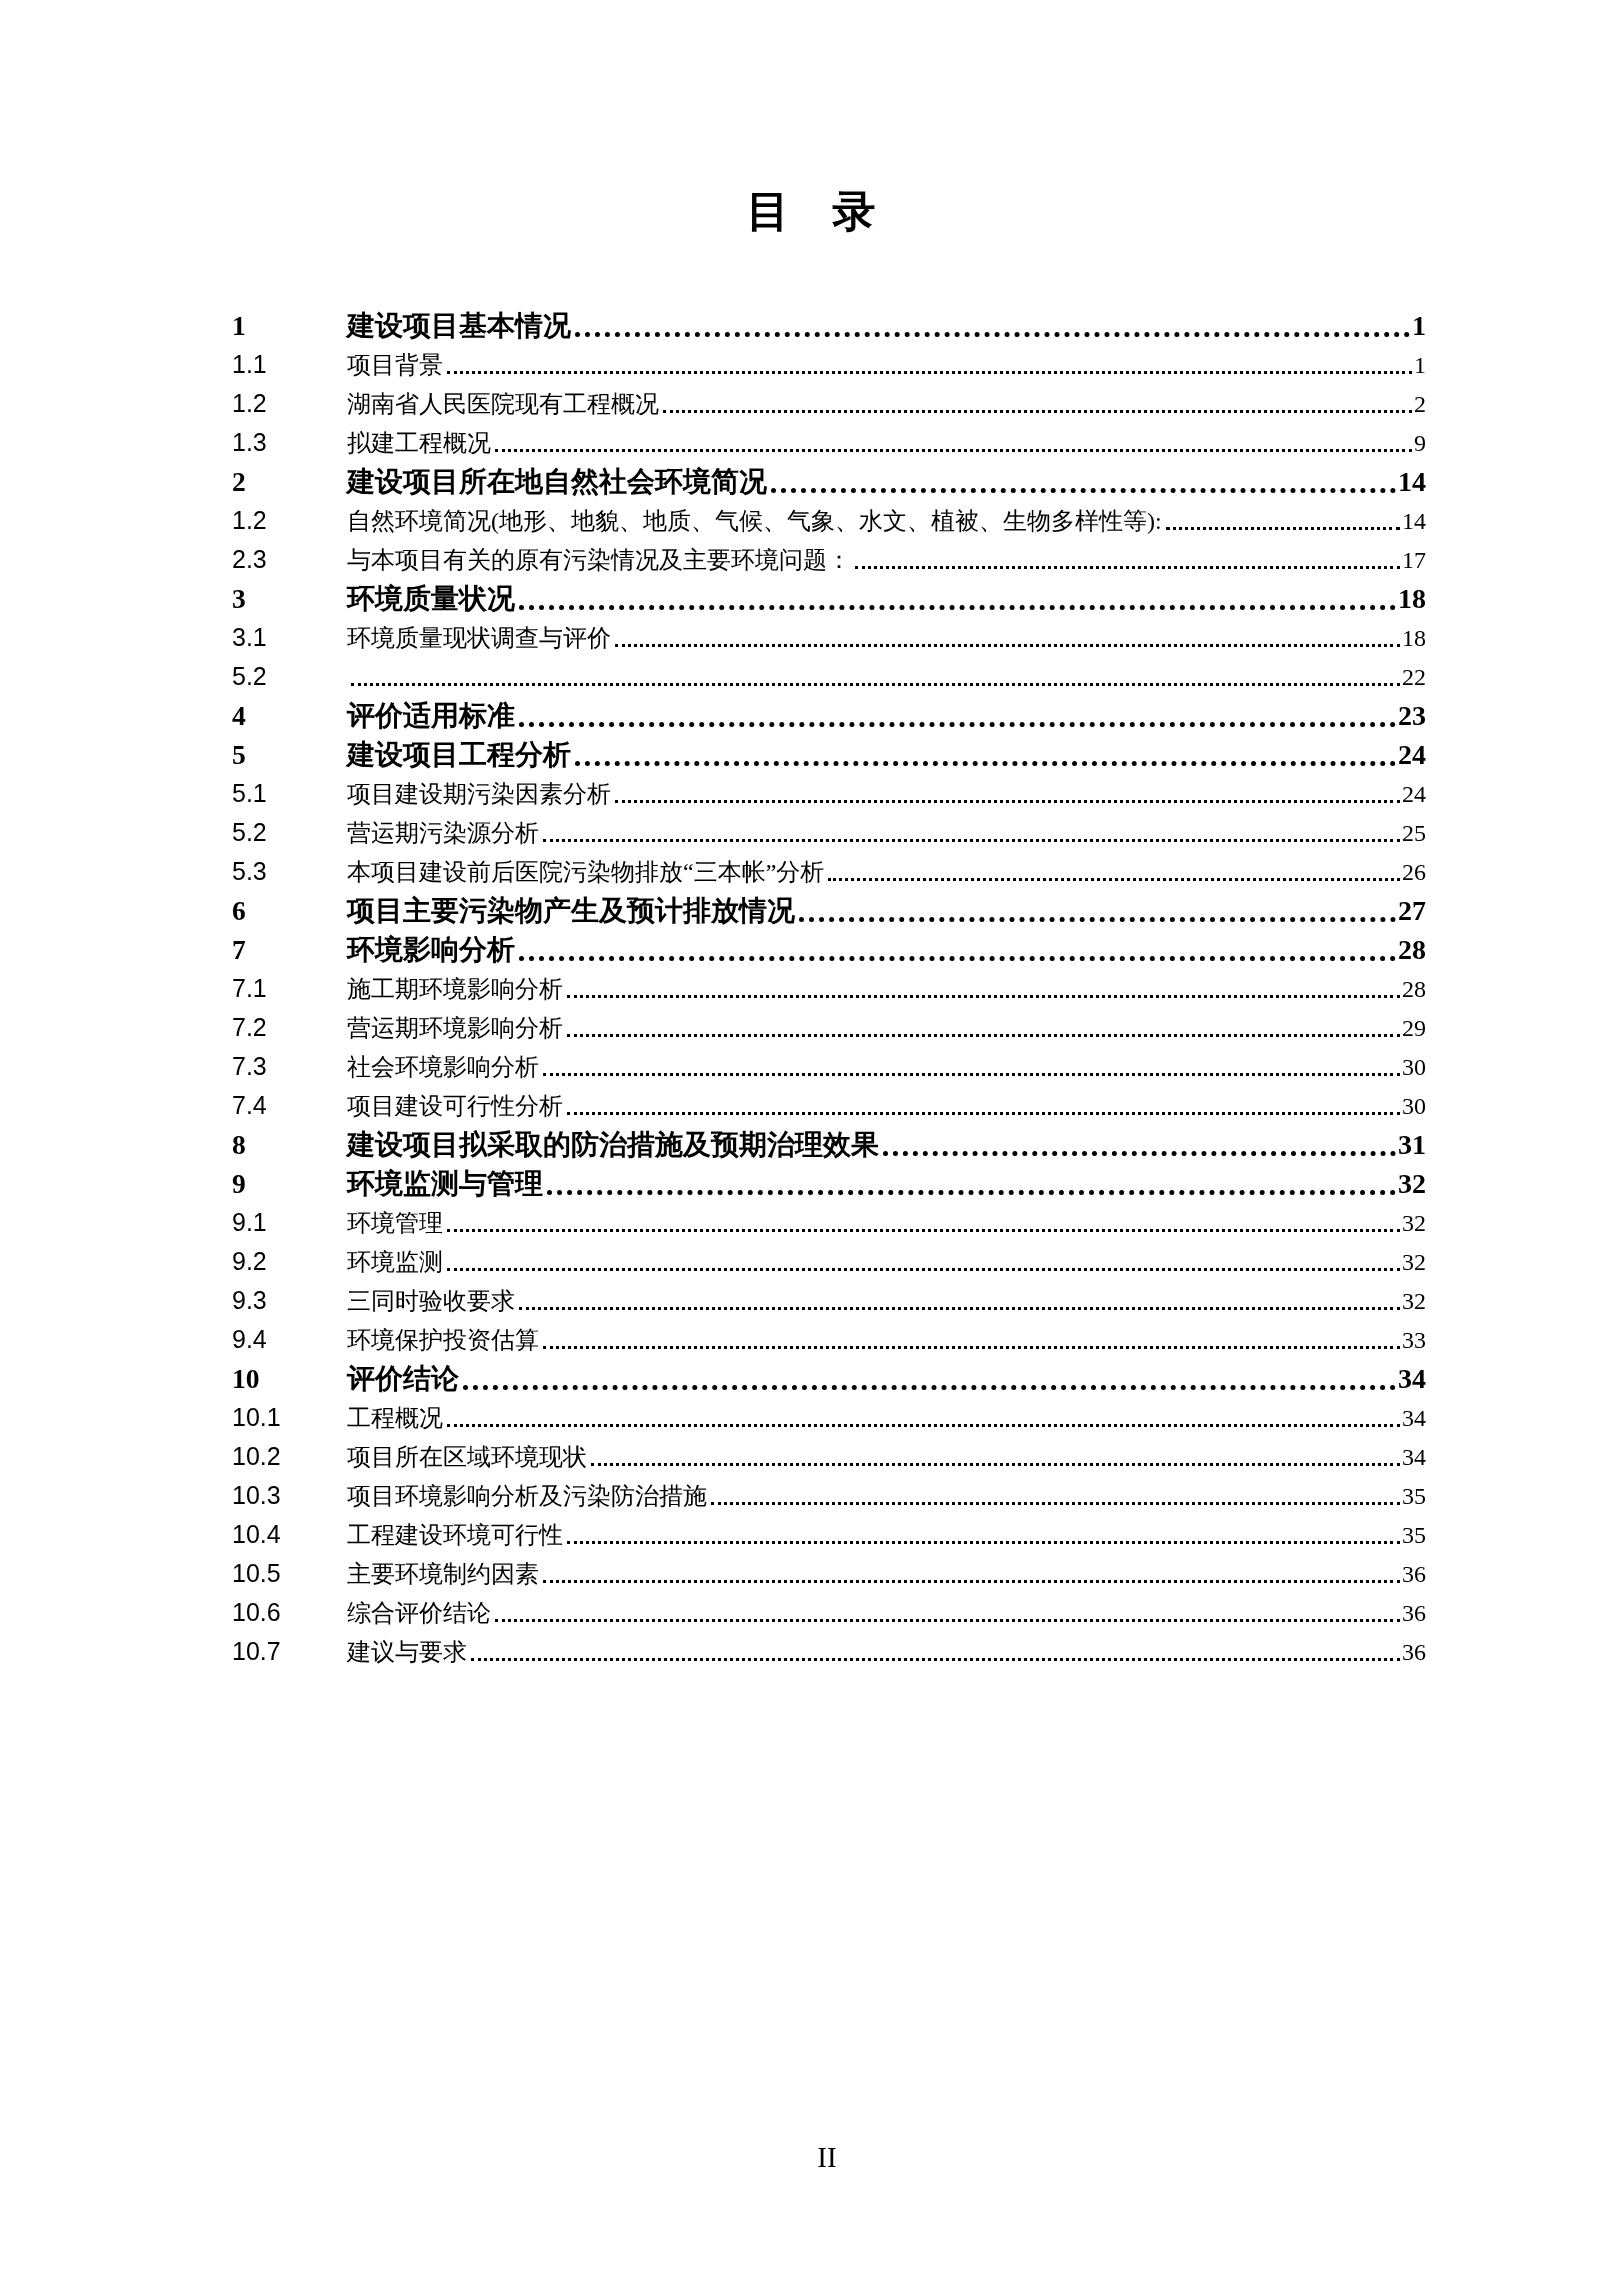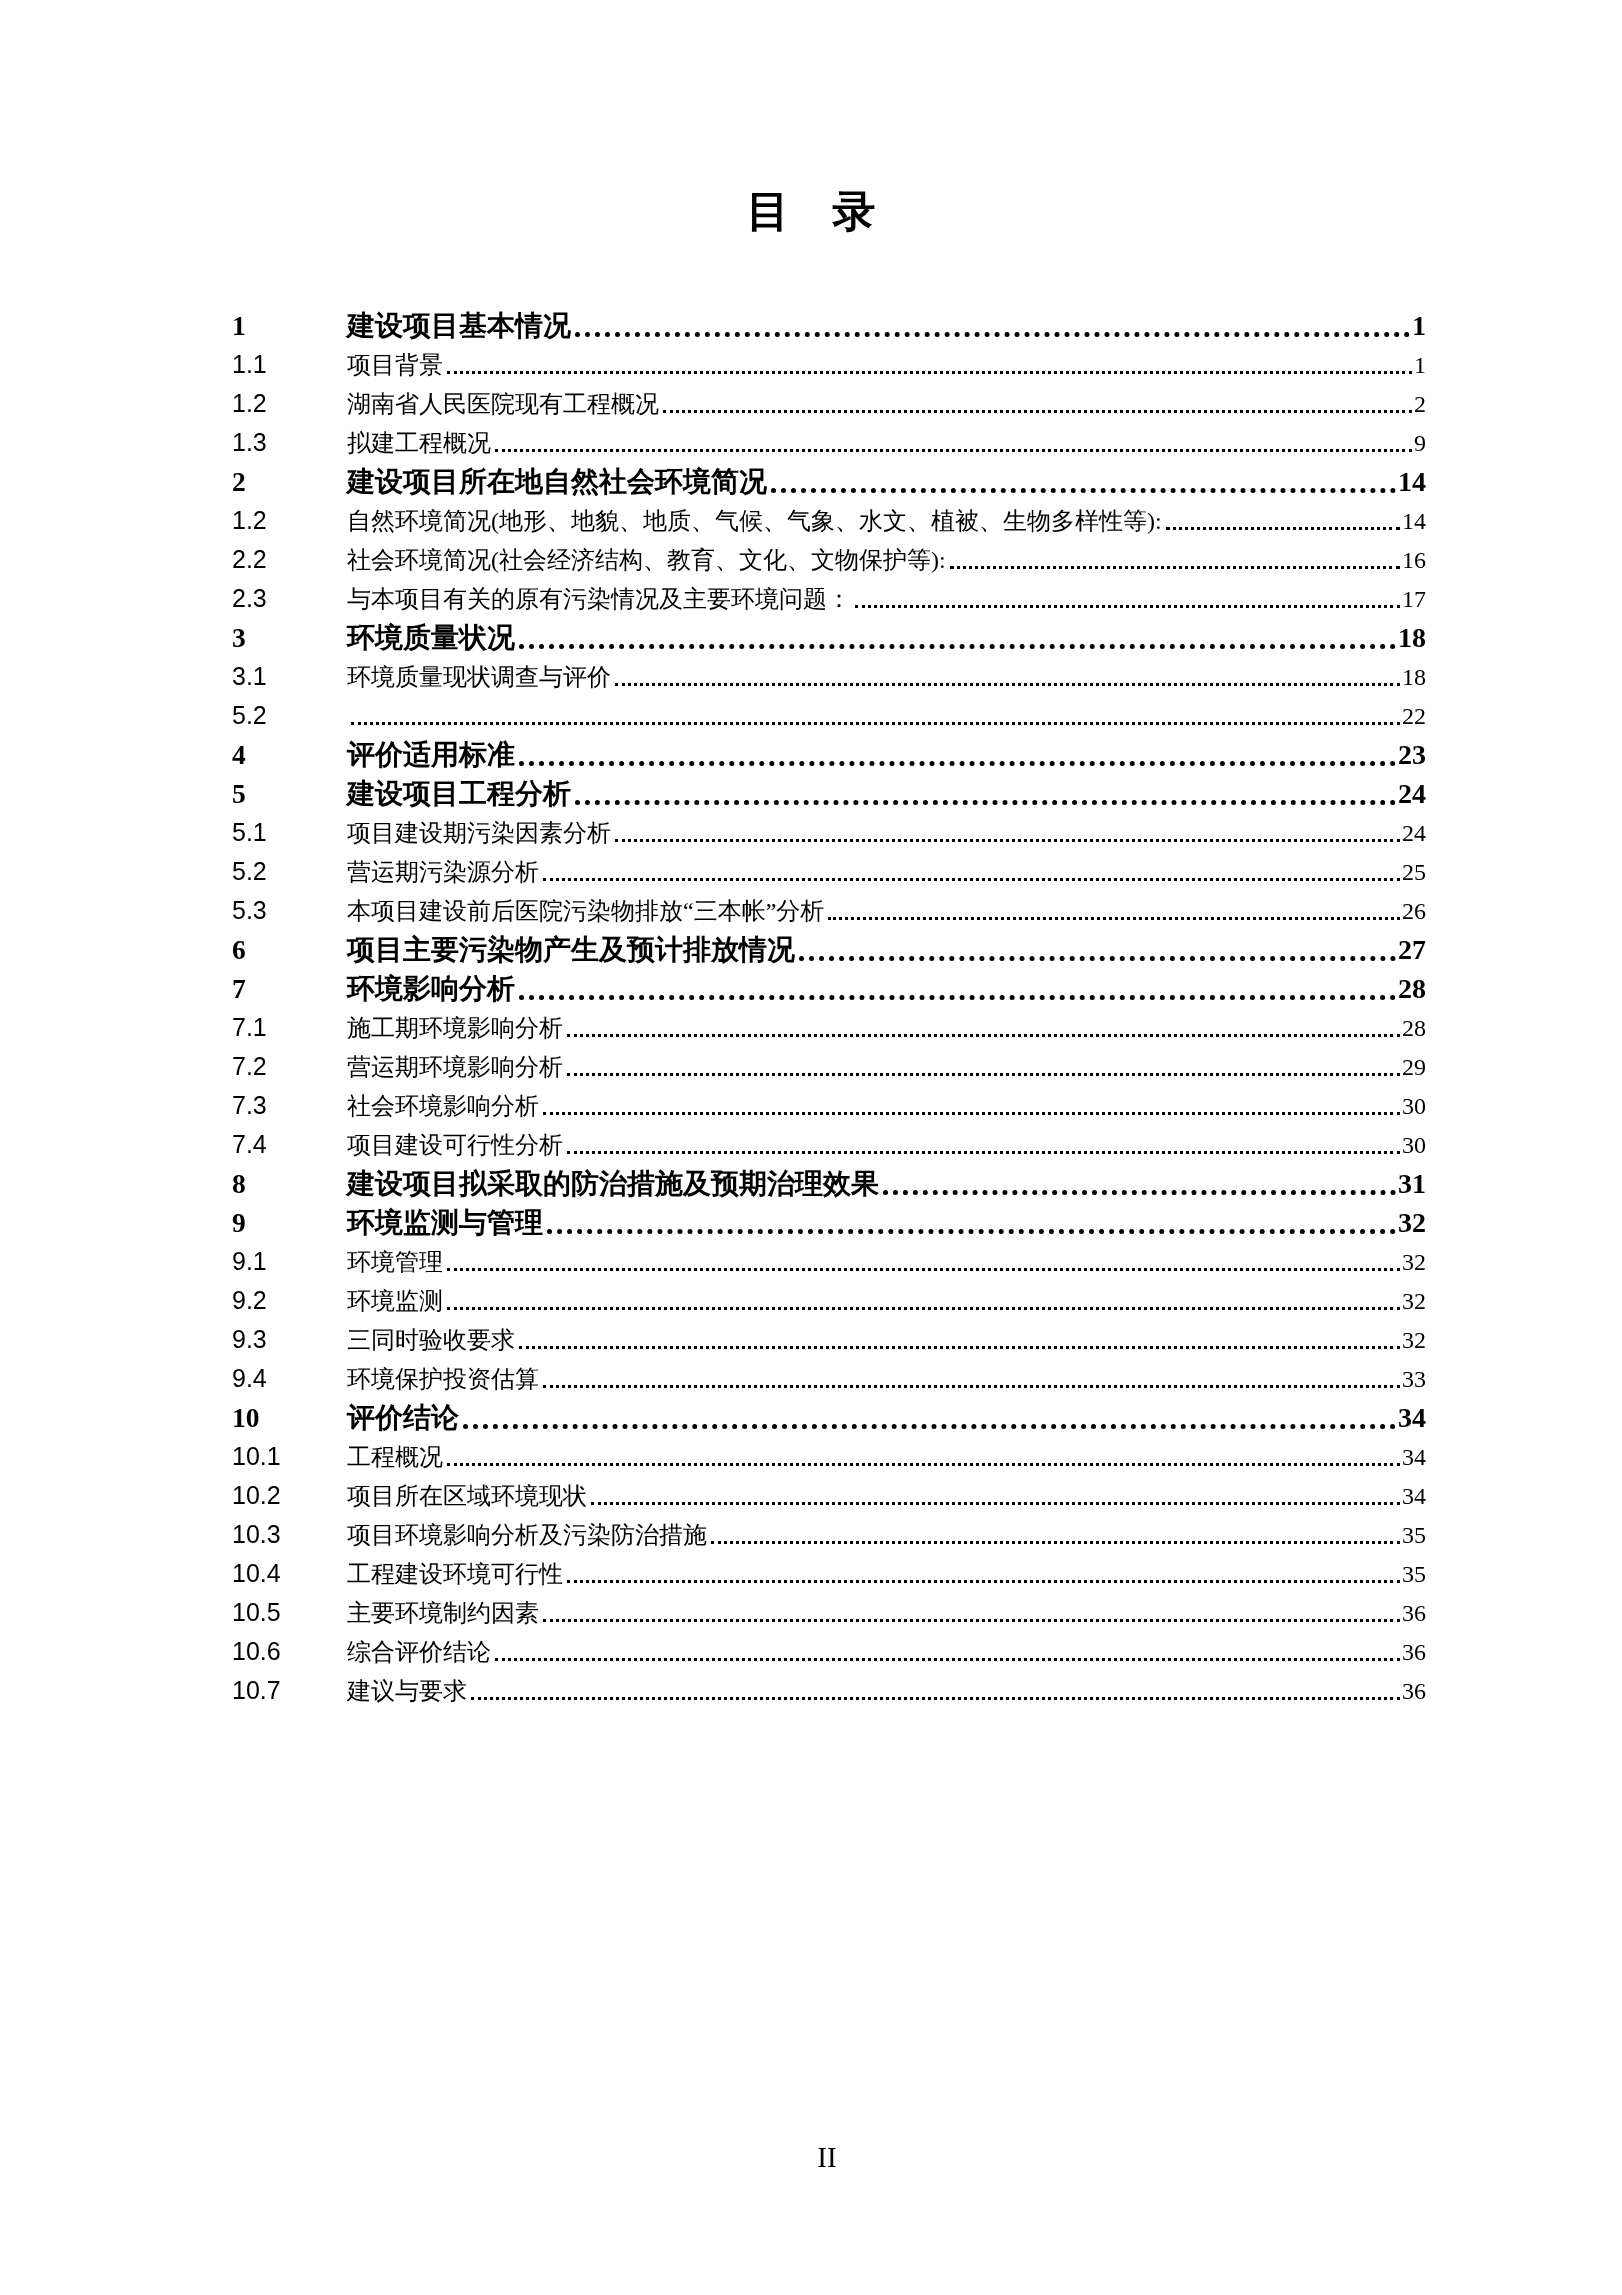--- a/index.html
+++ b/index.html
@@ -125,26 +125,20 @@
         <span class="leader"></span>
         <span class="pagenum">14</span>
       </div>
       <div class="toc-row">
         <span class="num">1.2</span>
         <span class="label">自然环境简况(地形、地貌、地质、气候、气象、水文、植被、生物多样性等):</span>
         <span class="leader"></span>
         <span class="pagenum">14</span>
       </div>
       <div class="toc-row">
-        <span class="num">2.2</span>
-        <span class="label">社会环境简况(社会经济结构、教育、文化、文物保护等):</span>
-        <span class="leader"></span>
-        <span class="pagenum">16</span>
-      </div>
-      <div class="toc-row">
         <span class="num">2.3</span>
         <span class="label">与本项目有关的原有污染情况及主要环境问题：</span>
         <span class="leader"></span>
         <span class="pagenum">17</span>
       </div>
       <div class="toc-row chapter">
         <span class="num">3</span>
         <span class="label">环境质量状况</span>
         <span class="leader"></span>
         <span class="pagenum">18</span>

